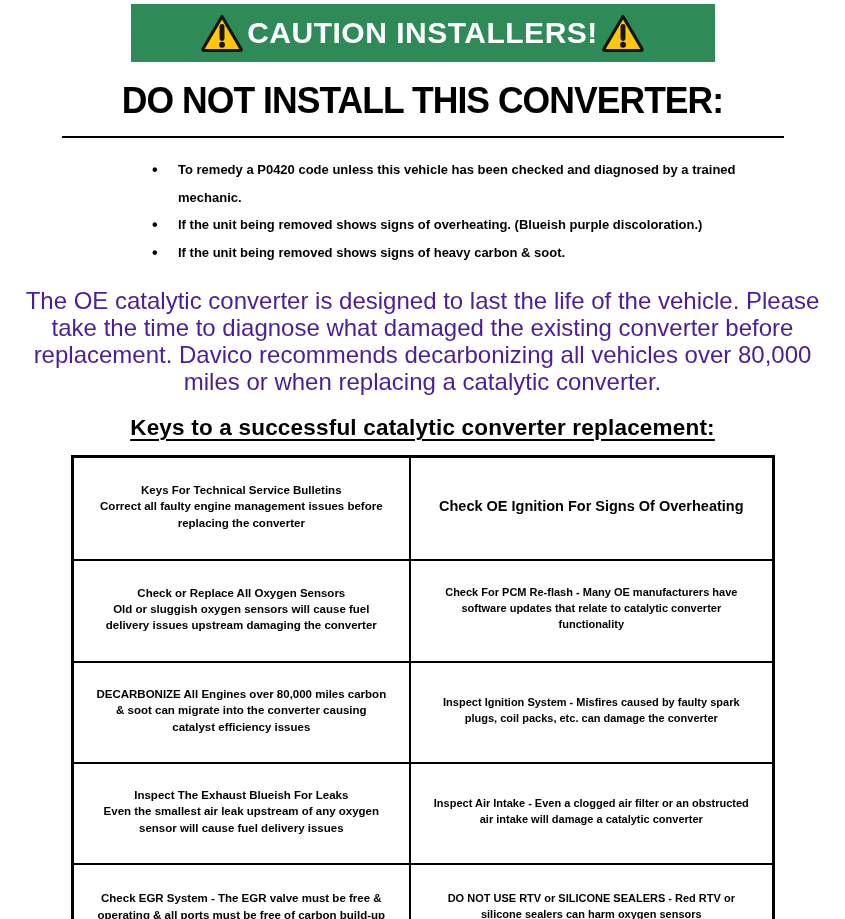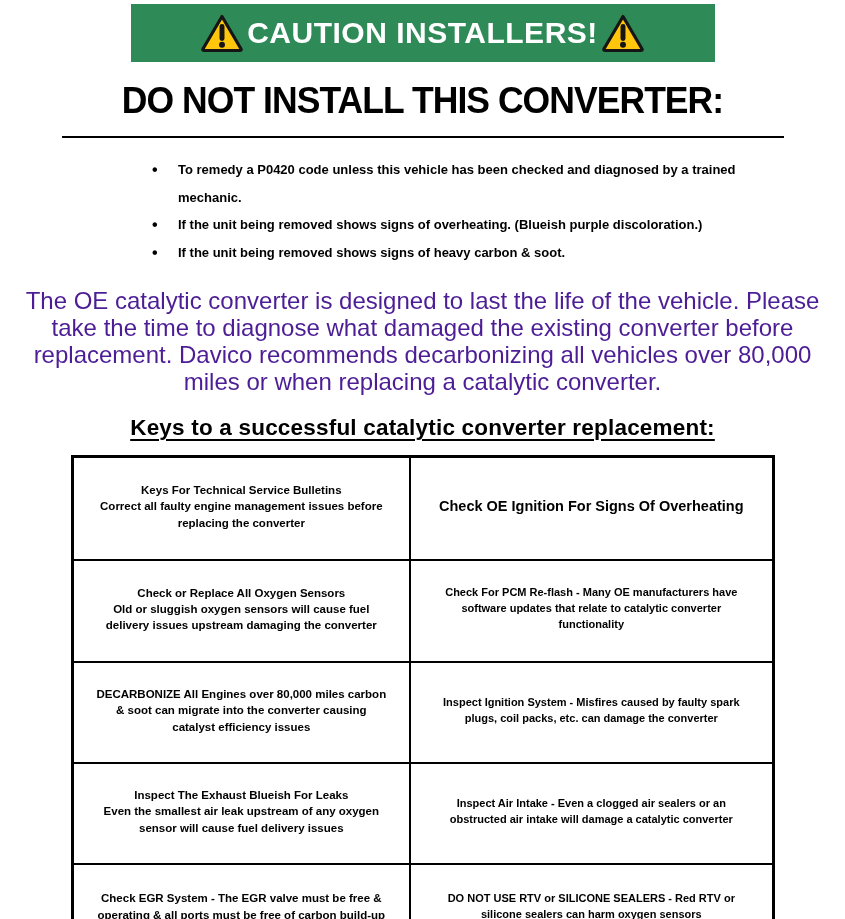--- a/index.html
+++ b/index.html
@@ -174,21 +174,21 @@
         <td class="col-right">
           <div class="cell-right">Inspect Ignition System - Misfires caused by faulty spark plugs, coil packs, etc. can damage the converter</div>
         </td>
       </tr>
       <tr class="r4">
         <td class="col-left">
           <div class="cell-left">Inspect The Exhaust Blueish For Leaks</div>
           <div class="cell-left">Even the smallest air leak upstream of any oxygen sensor will cause fuel delivery issues</div>
         </td>
         <td class="col-right">
-          <div class="cell-right">Inspect Air Intake - Even a clogged air sealers or an obstructed air intake will damage a catalytic converter</div>
+          <div class="cell-right">Inspect Air Intake - Even a clogged air filter or an obstructed air intake will damage a catalytic converter</div>
         </td>
       </tr>
       <tr class="r5">
         <td class="col-left">
           <div class="cell-left">Check EGR System - The EGR valve must be free &amp; operating &amp; all ports must be free of carbon build-up</div>
         </td>
         <td class="col-right">
           <div class="cell-right">DO NOT USE RTV or SILICONE SEALERS - Red RTV or silicone sealers can harm oxygen sensors</div>
         </td>
       </tr>

